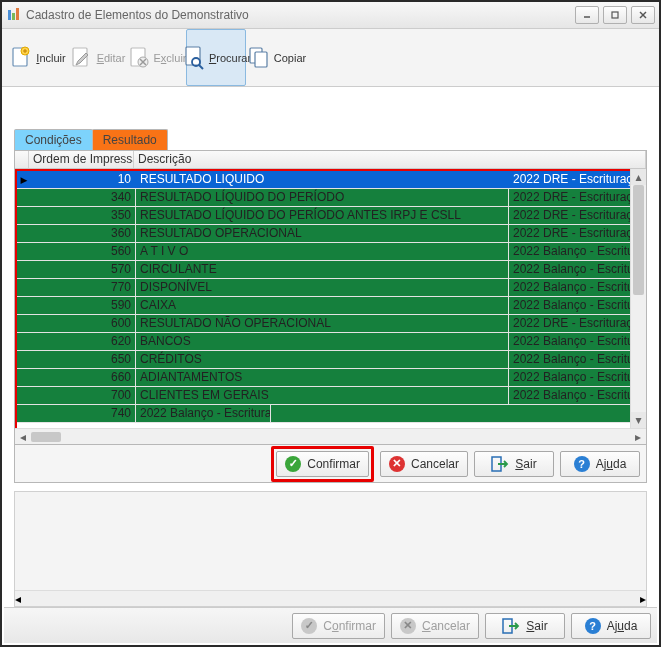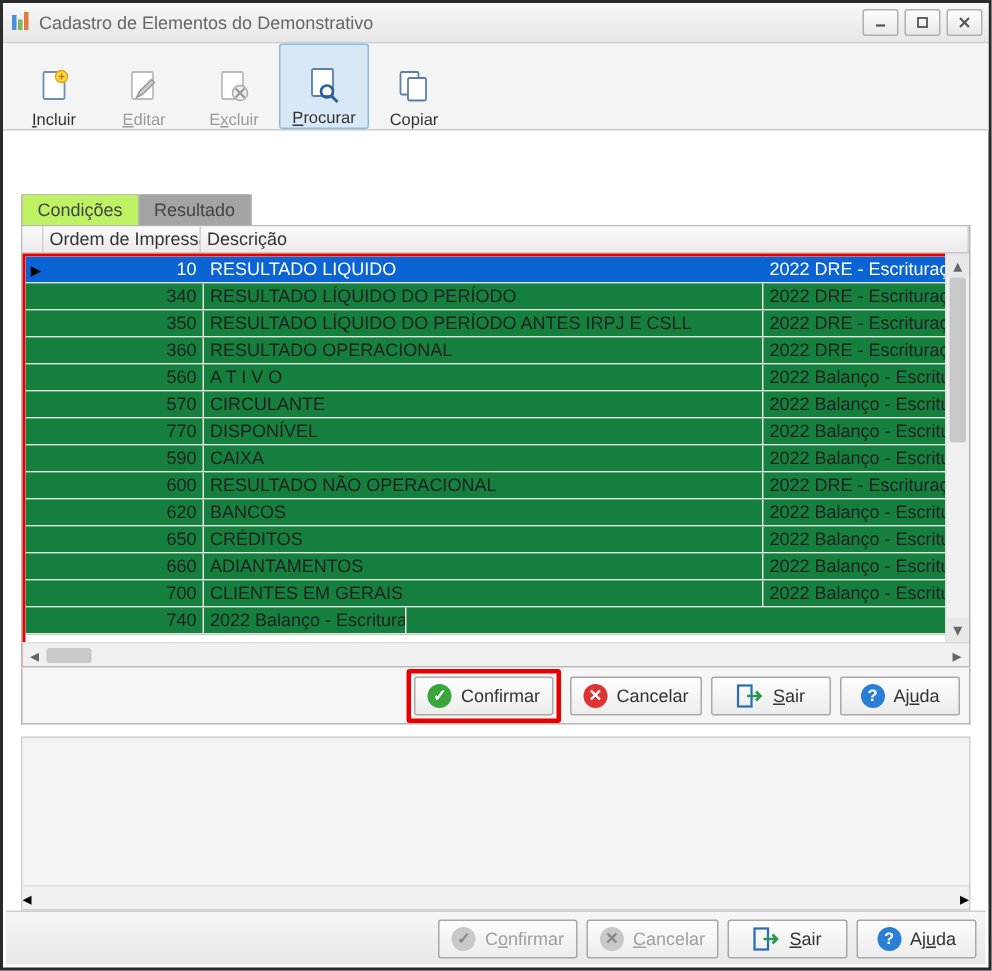--- a/index.html
+++ b/index.html
@@ -4,29 +4,29 @@
 <style>
   * { box-sizing: border-box; margin: 0; padding: 0; }
   body { font-family: "Segoe UI", Tahoma, sans-serif; font-size: 12px; background: #555; width: 661px; height: 647px; overflow: hidden; }
   .window { background: #fff; border: 2px solid #2a2a2a; width: 661px; height: 647px; position: relative; }
   .titlebar { height: 27px; background: linear-gradient(#f8f8f8,#e6e6e6); border-bottom: 1px solid #ccc; display: flex; align-items: center; padding: 12px 4px; }
   .titlebar-icon { width: 16px; height: 16px; margin-right: 4px; display: flex; }
   .titlebar-text { flex: 1; color: #666; font-size: 12px; }
   .win-btns { display: flex; gap: 4px; }
   .win-btn { width: 24px; height: 18px; border: 1px solid #b0b0b0; border-radius: 2px; background: linear-gradient(#fdfdfd,#e8e8e8); display:flex; align-items:center; justify-content:center; color:#666; cursor:pointer; }
   .toolbar { height: 58px; background: #f4f4f4; border-bottom: 1px solid #ccc; display:flex; align-items:stretch; padding: 0 4px; }
-  .tb-btn { width: 60px; display:flex; flex-direction:column; align-items:center; justify-content:flex-end; gap:2px; font-size:11px; color:#333; cursor:pointer; }
+  .tb-btn { width: 60px; display:flex; flex-direction:row; align-items:center; justify-content:center; gap:2px; font-size:11px; color:#333; cursor:pointer; }
   .tb-btn.disabled { color:#9a9a9a; }
   .tb-btn.active { background:#d9e8f5; border:1px solid #8ab9e0; border-radius:2px; }
   .tb-icon { width:28px; height:28px; display:flex; align-items:center; justify-content:center; }
   .tb-label u { text-decoration: underline; }
   .content { padding: 12px 12px 0 12px; }
   .tabs { display:flex; margin-top: 30px; }
-  .tab { padding: 3px 10px; border:1px solid #b7b7b7; border-bottom:none; background:#bef264; border-radius:2px 2px 0 0; font-size:12px; color:#444; margin-right:-1px; cursor:pointer; }
-  .tab.active { background:#a3a3a3; position:relative; z-index:2; }
+  .tab { padding: 3px 10px; border:1px solid #b7b7b7; border-bottom:none; background:#7dd3fc; border-radius:2px 2px 0 0; font-size:12px; color:#444; margin-right:-1px; cursor:pointer; }
+  .tab.active { background:#f97316; position:relative; z-index:2; }
   .tab-panel { border:1px solid #b7b7b7; height: 295px; position:relative; background:#fff; }
   .grid-wrap { position:absolute; inset:0; display:flex; flex-direction:column; }
   .thead { display:flex; background:linear-gradient(#fafafa,#eaeaea); border-bottom:1px solid #c8c8c8; font-size:12px; color:#333; height:18px; }
   .rowhead-col { width:14px; border-right:1px solid #d0d0d0; }
   .col { border-right:1px solid #d0d0d0; padding:1px 4px; overflow:hidden; white-space:nowrap; }
   .col-ordem { width:105px; text-align:left; }
   .col-desc { flex:1; }
   .col-demo { width:135px; }
   .tbody { flex:1; overflow:hidden; border:2px solid #e80000; border-top-width:2px; }
   .row { display:flex; height:18px; border-bottom:1px solid #e3e3e3; background:#15803d; font-size:12px; color:#222; }

